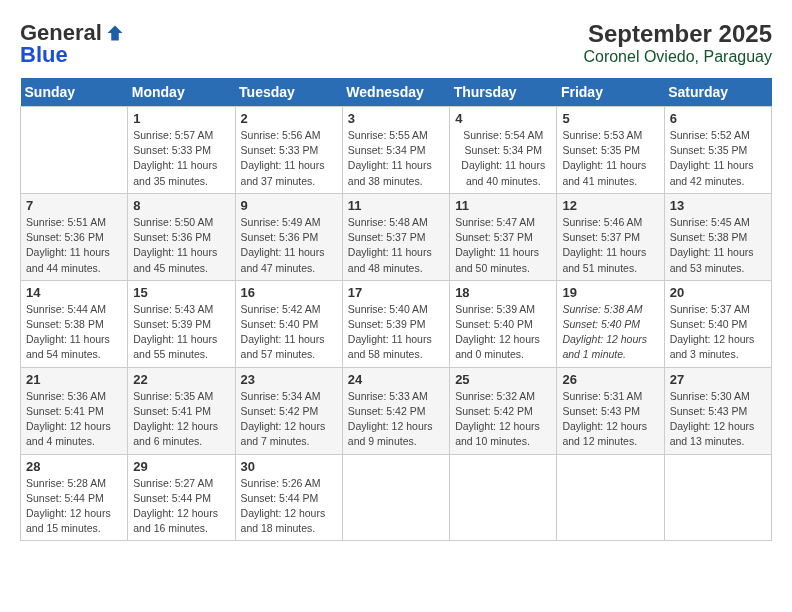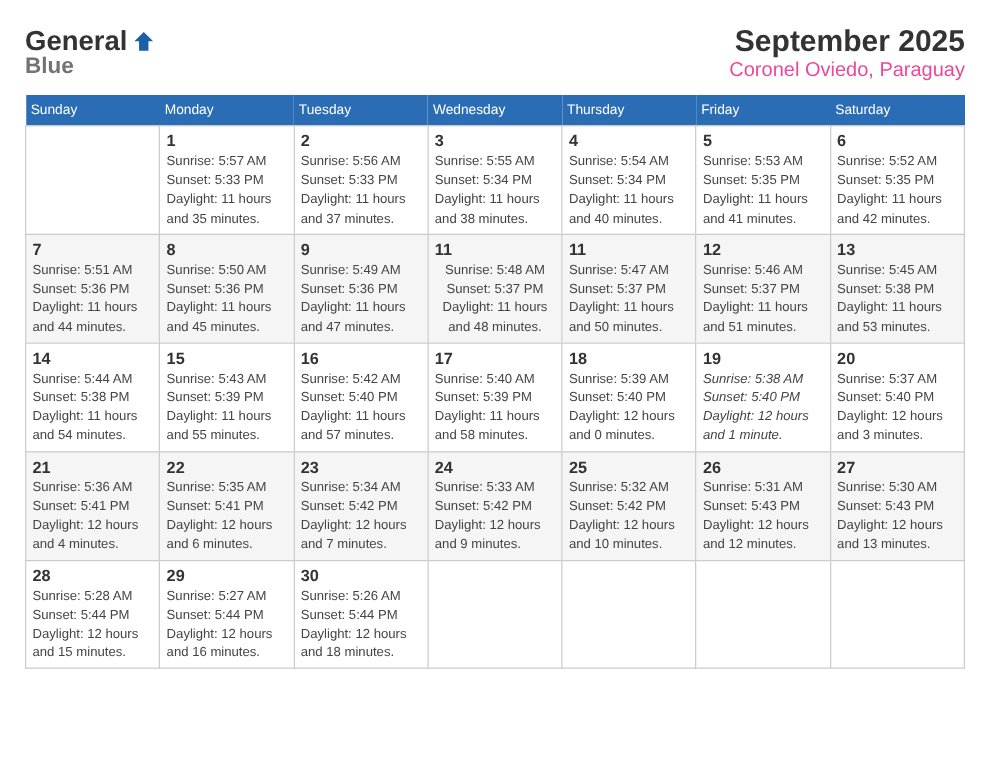--- a/index.html
+++ b/index.html
@@ -25,53 +25,53 @@
       display: flex;
       align-items: center;
       gap: 2px;
     }
     .logo-general {
       font-size: 22px;
       font-weight: bold;
       color: #333;
     }
     .logo-blue {
-      font-size: 18px;
-      font-weight: bold;
-      color: #737373;
+      font-size: 22px;
+      font-weight: bold;
+      color: #1d4ed8;
     }
     .logo-icon {
       width: 18px;
       height: 18px;
       margin-left: 2px;
     }
     .title-block {
       text-align: right;
     }
     .month-title {
       font-size: 24px;
       font-weight: bold;
       color: #333;
     }
     .subtitle {
       font-size: 16px;
-      color: #ec4899;
+      color: #14532d;
     }
     .calendar {
       width: 100%;
       border-collapse: collapse;
       font-size: 11px;
     }
     .calendar th {
       background: #2a6db5;
       color: #fff;
       padding: 6px 4px;
       text-align: left;
-      font-size: 11px;
-      font-weight: normal;
+      font-size: 14px;
+      font-weight: bold;
     }
     .calendar td {
       border: 1px solid #ccc;
       vertical-align: top;
       padding: 4px 5px;
       width: 107px;
       min-height: 80px;
       height: 85px;
     }
     .day-num {
@@ -147,21 +147,21 @@
         </td>
         <td>
           <div class="day-num">3</div>
           <div class="day-info" style="white-space: pre-line;">Sunrise: 5:55 AM
 Sunset: 5:34 PM
 Daylight: 11 hours
 and 38 minutes.</div>
         </td>
         <td>
           <div class="day-num">4</div>
-          <div class="day-info" style="white-space: pre-line;">Sunrise: 5:54 AM
+          <div class="day-info" style="white-space: pre-line; text-align: center;">Sunrise: 5:54 AM
 Sunset: 5:34 PM
 Daylight: 11 hours
 and 40 minutes.</div>
         </td>
         <td>
           <div class="day-num">5</div>
           <div class="day-info" style="white-space: pre-line;">Sunrise: 5:53 AM
 Sunset: 5:35 PM
 Daylight: 11 hours
 and 41 minutes.</div>
@@ -191,21 +191,21 @@
         </td>
         <td>
           <div class="day-num">9</div>
           <div class="day-info" style="white-space: pre-line;">Sunrise: 5:49 AM
 Sunset: 5:36 PM
 Daylight: 11 hours
 and 47 minutes.</div>
         </td>
         <td>
           <div class="day-num">11</div>
-          <div class="day-info" style="white-space: pre-line; text-align: center;">Sunrise: 5:48 AM
+          <div class="day-info" style="white-space: pre-line;">Sunrise: 5:48 AM
 Sunset: 5:37 PM
 Daylight: 11 hours
 and 48 minutes.</div>
         </td>
         <td>
           <div class="day-num">11</div>
           <div class="day-info" style="white-space: pre-line;">Sunrise: 5:47 AM
 Sunset: 5:37 PM
 Daylight: 11 hours
 and 50 minutes.</div>

